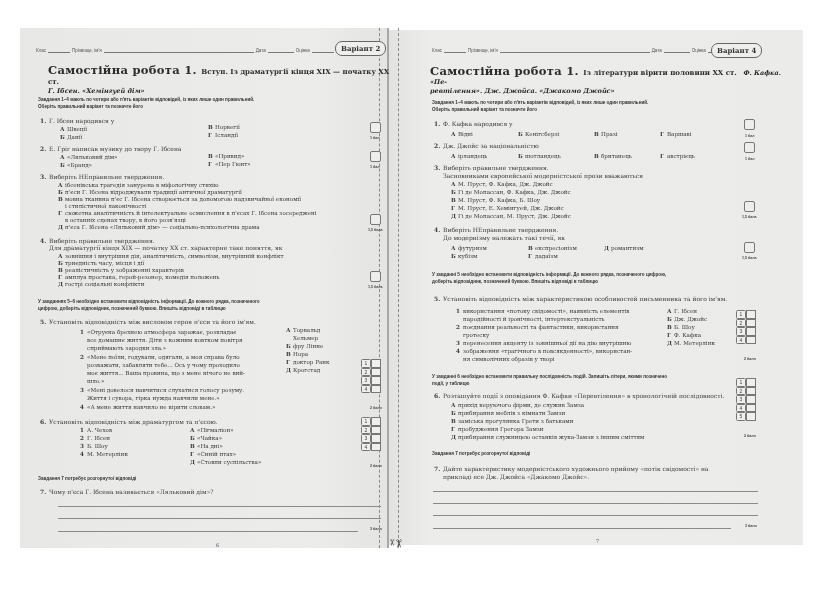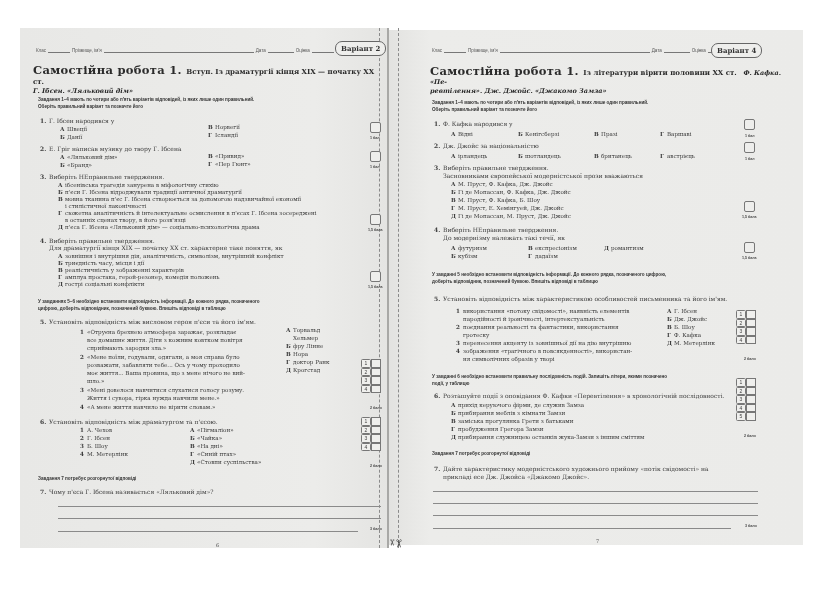--- a/index.html
+++ b/index.html
@@ -53,24 +53,24 @@
     <span class="ln" style="width:22px"></span>
   <span>Прізвище, ім'я</span>
     <span class="ln" style="width:150px"></span>
   <span>Дата</span>
     <span class="ln" style="width:26px"></span>
   <span>Оцінка</span>
     <span class="ln" style="width:22px"></span>
 </div>
 <div class="variant" style="left:335px;top:41px">Варіант 2</div>
 
-<div class="title" style="left:33px;top:66px;width:345px">
+<div class="title" style="left:48px;top:66px;width:345px">
   <span class="big">Самостійна робота 1.</span>&nbsp;
   <span class="sub">Вступ. Із драматургії кінця XIX — початку XX ст.</span><br>
-  <span class="it">Г. Ібсен. «Ляльковий дім»</span>
+  <span class="it">Г. Ібсен. «Хемінгуей дім»</span>
 </div>
 
 <div class="instr" style="left:38px;top:97px">
   <div>Завдання 1–4 мають по чотири або п'ять варіантів відповідей, із яких лише один правильний.</div>
     <div>Оберіть правильний варіант та позначте його</div>
 </div>
 
 <div class="q" style="left:40px;top:117px"><span class="num">1.</span><span>Г. Ібсен народився у</span></div>
 <div class="opt" style="left:60px;top:126px"><b>А</b><span>Швеції</span></div>
 <div class="opt" style="left:60px;top:134px"><b>Б</b><span>Данії</span></div>
@@ -199,21 +199,21 @@
     <span class="ln" style="width:26px"></span>
   <span>Оцінка</span>
     <span class="ln" style="width:22px"></span>
 </div>
 <div class="variant" style="left:711px;top:43px">Варіант 4</div>
 
 <div class="title" style="left:430px;top:67px;width:360px">
   <span class="big">Самостійна робота 1.</span>&nbsp;
   <span class="sub">Із літератури вірити половини XX ст.</span>&nbsp;&nbsp;
   <span class="it">Ф. Кафка. «Пе-</span><br>
-  <span class="it">ревтілення». Дж. Джойс. «Джакомо Замза»</span>
+  <span class="it">ревтілення». Дж. Джойса. «Джакомо Джойс»</span>
 </div>
 
 <div class="instr" style="left:432px;top:100px">
   <div>Завдання 1–4 мають по чотири або п'ять варіантів відповідей, із яких лише один правильний.</div>
     <div>Оберіть правильний варіант та позначте його</div>
 </div>
 
 <div class="q" style="left:434px;top:120px"><span class="num">1.</span><span>Ф. Кафка народився у</span></div>
 <div class="opt" style="left:451px;top:131px"><b>А</b><span>Відні</span></div>
 <div class="opt" style="left:518px;top:131px"><b>Б</b><span>Кенігсберзі</span></div>

